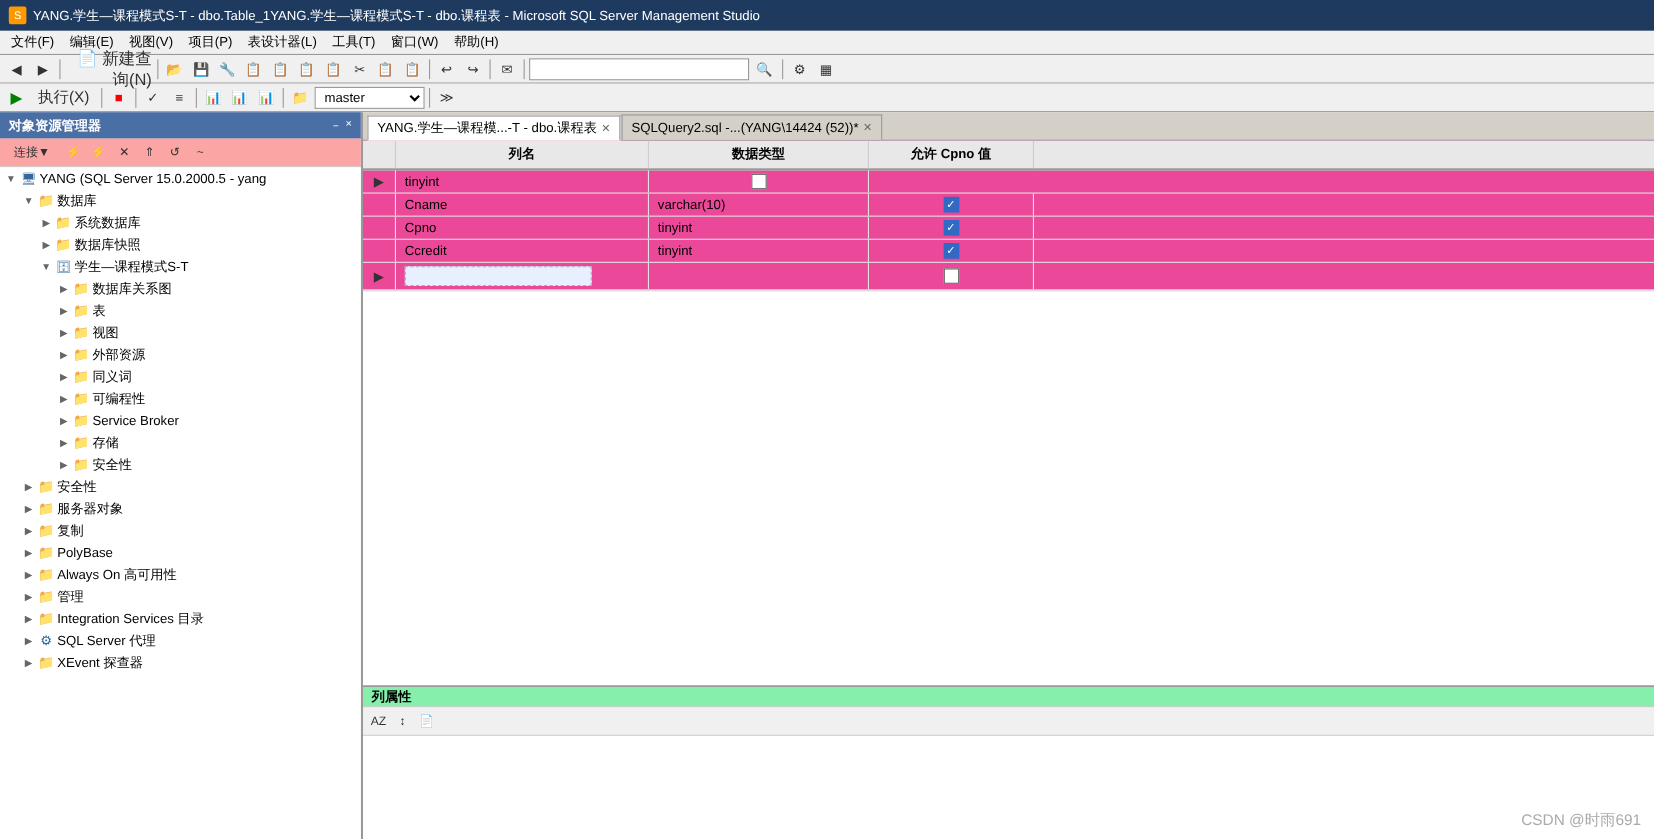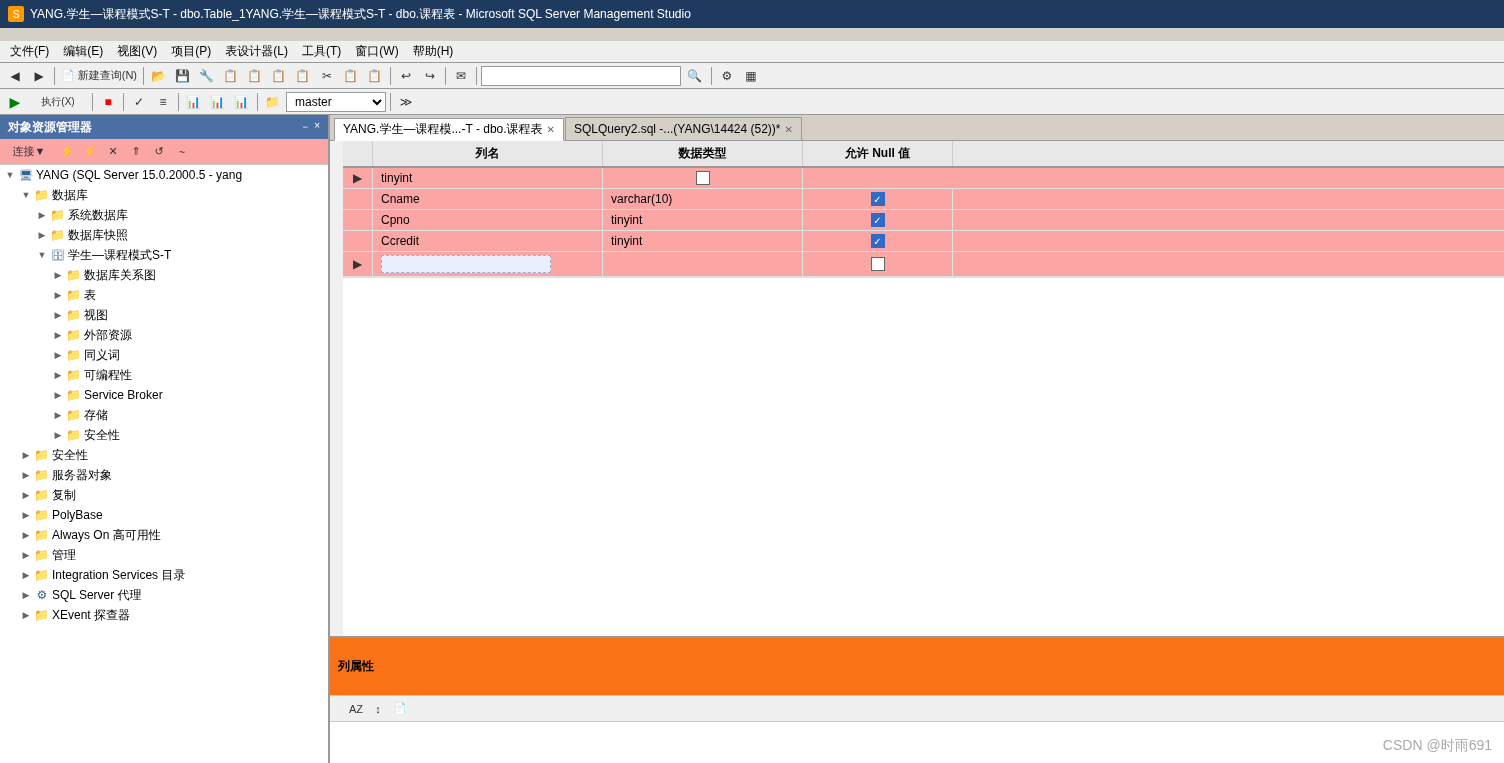--- a/index.html
+++ b/index.html
@@ -20,21 +20,20 @@
 
     
     .menu-bar {
       background: #f0f0f0;
       border-bottom: 1px solid #999;
       padding: 2px 4px;
       display: flex;
       gap: 2px;
       height: 22px;
       align-items: center;
-      margin-top: 13px;
     }
     .menu-item { padding: 1px 6px; cursor: pointer; font-size: 12px; color: #000; }
 
     
     .toolbar {
       background: #f0f0f0;
       border-bottom: 1px solid #999;
       padding: 2px 4px;
       display: flex;
       align-items: center;
@@ -183,24 +182,23 @@
       align-items: center;
       gap: 4px;
       height: 23px;
     }
     .tab.active { background: white; border-bottom: 1px solid white; margin-bottom: -1px; }
     .tab-close { color: #666; font-size: 10px; cursor: pointer; }
 
     
     .table-designer {
       flex: 1;
-      background: #fca5a5;
+      background: #ec4899;
       display: flex;
       flex-direction: column;
-      margin-left: 13px;
     }
     .grid-header {
       display: grid;
       grid-template-columns: 30px 230px 200px 150px;
       background: #e8e8e8;
       border-bottom: 2px solid #999;
     }
     .grid-header-cell {
       padding: 4px 8px;
       border-right: 1px solid #ccc;
@@ -235,30 +233,30 @@
 
     
     .properties-panel {
       height: 140px;
       background: #f5f5f5;
       border-top: 2px solid #999;
       display: flex;
       flex-direction: column;
     }
     .prop-header {
-      padding: 20px 8px;
+      padding: 0 8px;
       font-weight: bold;
       font-size: 12px;
       border-bottom: 1px solid #ccc;
-      background: #f97316;
+      background: #86efac;
     }
     .prop-toolbar {
       display: flex;
       gap: 2px;
-      padding: 2px 16px;
+      padding: 2px 4px;
       border-bottom: 1px solid #ccc;
       background: #f0f0f0;
       align-items: center;
       height: 26px;
     }
     .prop-content { flex: 1; background: white; }
 
     
     .watermark {
       position: fixed;
@@ -290,21 +288,21 @@
   <span class="menu-item">表设计器(L)</span>
   <span class="menu-item">工具(T)</span>
   <span class="menu-item">窗口(W)</span>
   <span class="menu-item">帮助(H)</span>
 </div>
 
 <div class="toolbar">
   <button class="toolbar-btn">◀</button>
   <button class="toolbar-btn">▶</button>
   <div class="toolbar-separator"></div>
-  <button class="toolbar-btn" style="width:80px;font-size:11px;">📄 新建查询(N)</button>
+  <button class="toolbar-btn" style="width:80px;font-size:15px;text-align:right;">📄 新建查询(N)</button>
   <div class="toolbar-separator"></div>
   <button class="toolbar-btn">📂</button>
   <button class="toolbar-btn">💾</button>
   <button class="toolbar-btn">🔧</button>
   <button class="toolbar-btn">📋</button>
   <button class="toolbar-btn">📋</button>
   <button class="toolbar-btn">📋</button>
   <button class="toolbar-btn">📋</button>
   <button class="toolbar-btn">✂</button>
   <button class="toolbar-btn">📋</button>
@@ -317,21 +315,21 @@
   <div class="toolbar-separator"></div>
   <input type="text" class="toolbar-combo" style="width: 200px;">
   <button class="toolbar-btn" style="width:24px;">🔍</button>
   <div class="toolbar-separator"></div>
   <button class="toolbar-btn">⚙</button>
   <button class="toolbar-btn">▦</button>
 </div>
 
 <div class="toolbar2">
   <button class="toolbar-btn" style="color:green;font-size:14px;">▶</button>
-  <button class="toolbar-btn" style="font-size:10px;width:60px;">执行(X)</button>
+  <button class="toolbar-btn" style="font-size:14px;width:60px;">执行(X)</button>
   <div class="toolbar-separator"></div>
   <button class="toolbar-btn" style="color:red;">■</button>
   <div class="toolbar-separator"></div>
   <button class="toolbar-btn">✓</button>
   <button class="toolbar-btn">≡</button>
   <div class="toolbar-separator"></div>
   <button class="toolbar-btn">📊</button>
   <button class="toolbar-btn">📊</button>
   <button class="toolbar-btn">📊</button>
   <div class="toolbar-separator"></div>
@@ -517,21 +515,21 @@
         <span class="tab-close">✕</span>
       </div>
     </div>
 
     <div class="table-designer">
 
       <div class="grid-header">
         <div class="grid-header-cell"></div>
         <div class="grid-header-cell">列名</div>
         <div class="grid-header-cell">数据类型</div>
-        <div class="grid-header-cell">允许 Null 值</div>
+        <div class="grid-header-cell">允许 Cpno 值</div>
       </div>
 
       <div class="grid-row">
         <div class="grid-cell row-indicator">▶</div>
         <div class="grid-cell">tinyint</div>
         <div class="grid-cell checkbox-cell">
           <div class="cb unchecked"></div>
         </div>
       </div>
 

